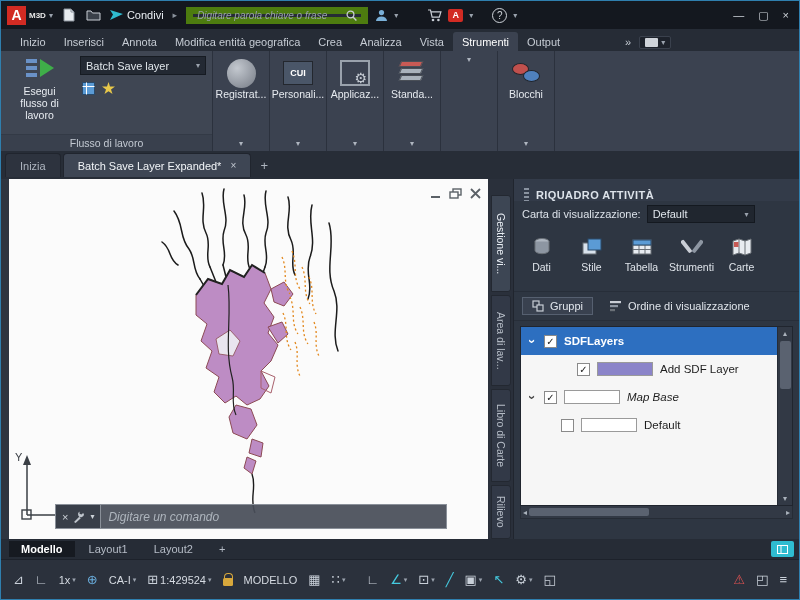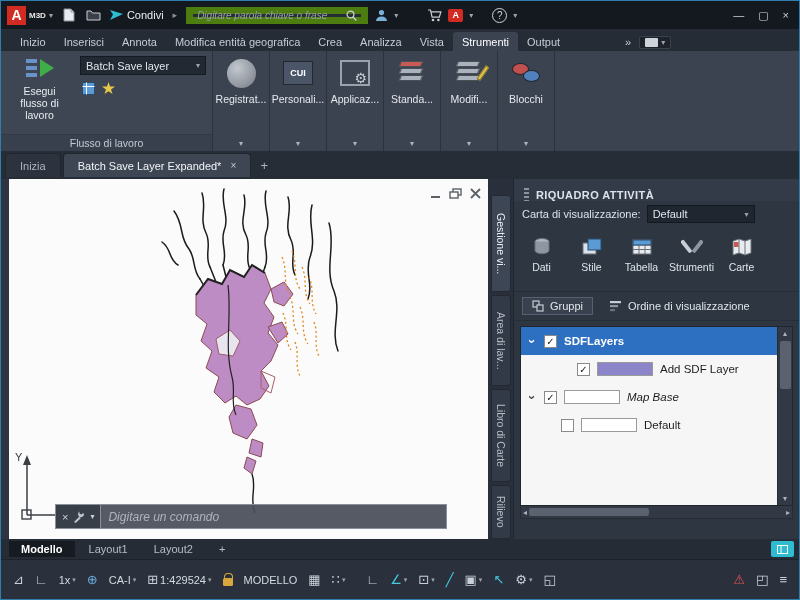--- a/index.html
+++ b/index.html
@@ -33,21 +33,21 @@
   .ribbon{flex:0 0 100px;background:#3b4250;display:flex}
   .wf-panel{width:212px;display:flex;flex-direction:column;background:#3f4653;border-right:1px solid #2b313d}
   .wf-body{flex:1;display:flex;padding:5px 6px 0;gap:8px}
   .run-btn{width:66px;display:flex;flex-direction:column;align-items:center;text-align:center;font-size:10.5px;color:#e8ecf1;gap:3px;cursor:default}
   .wf-right{display:flex;flex-direction:column}
   .combo{width:126px;height:19px;background:#232933;border:1px solid #161b22;color:#dfe5ea;font-size:11px;display:flex;align-items:center;justify-content:space-between;padding:0 5px}
   .combo .tcaret{font-size:8px}
   .wf-small{display:flex;gap:7px;margin-top:7px;padding-left:2px}
   .panel-foot{flex:0 0 17px;font-size:10.5px;color:#c3c9d2;display:flex;align-items:center;justify-content:center;background:#39404d;border-top:1px solid #333a46}
   .btn-panel{width:57px;border-right:1px solid #2b313d;display:flex;flex-direction:column;align-items:center}
-  .big-btn{flex:1;display:flex;flex-direction:column;align-items:center;padding-top:7px;gap:5px;width:100%;cursor:default}
+  .big-btn{flex:1;display:flex;flex-direction:column;align-items:center;padding-top:7px;width:100%;cursor:default}
   .big-lbl{font-size:10.5px;color:#e6eaef}
   .panel-caret{flex:0 0 16px;color:#aeb5bf;font-size:8px;display:flex;align-items:center}
   .bicon{width:32px;height:30px;position:relative;display:flex;align-items:center;justify-content:center}
   .circle-icon{width:29px;height:29px;border-radius:50%;background:radial-gradient(circle at 35% 32%,#c3c8cf,#757b85)}
   .cui-icon{width:30px;height:24px;background:#4a5668;border:1px solid #23272e;color:#fff;font-size:9px;font-weight:bold;display:flex;align-items:center;justify-content:center}
   .appwin-icon{width:30px;height:26px;border:2px solid #9aa2ac;display:flex;align-items:flex-end;justify-content:flex-end}
   .appwin-icon .gear{font-size:14px;color:#c6ccd4;line-height:12px;margin:0 1px 0 0}
   .sheets-icon .sheet{position:absolute;left:4px;width:22px;height:6px;background:#aab3bd;border:1px solid #4a4f57;transform:skewX(-24deg)}
   .sheet.s1{top:17px}.sheet.s2{top:10px}.sheet.s3{top:3px}.sheet.red{background:#c85a55}
   .pencil{position:absolute;right:0;top:7px;width:4px;height:16px;background:#e8c84a;border:1px solid #8a7a2a;transform:rotate(35deg)}
@@ -267,29 +267,20 @@
       <div class="bicon sheets-icon">
           <i class="sheet s1"></i>
           <i class="sheet s2"></i>
           <i class="sheet s3 red"></i>
         </div>
       <span class="big-lbl">Standa...</span>
     </div>
     <span class="panel-caret">▾</span>
   </div>
   <div class="btn-panel">
-    <div class="big-btn">
-      <div class="bicon sheets-icon">
-          <i class="sheet s1"></i>
-          <i class="sheet s2"></i>
-          <i class="sheet s3"></i>
-          <i class="pencil"></i>
-        </div>
-      <span class="big-lbl">Modifi...</span>
-    </div>
     <span class="panel-caret">▾</span>
   </div>
   <div class="btn-panel">
     <div class="big-btn">
       <div class="bicon blocks-icon">
           <i class="blk red"></i>
           <i class="blk blue"></i>
         </div>
       <span class="big-lbl">Blocchi</span>
     </div>

